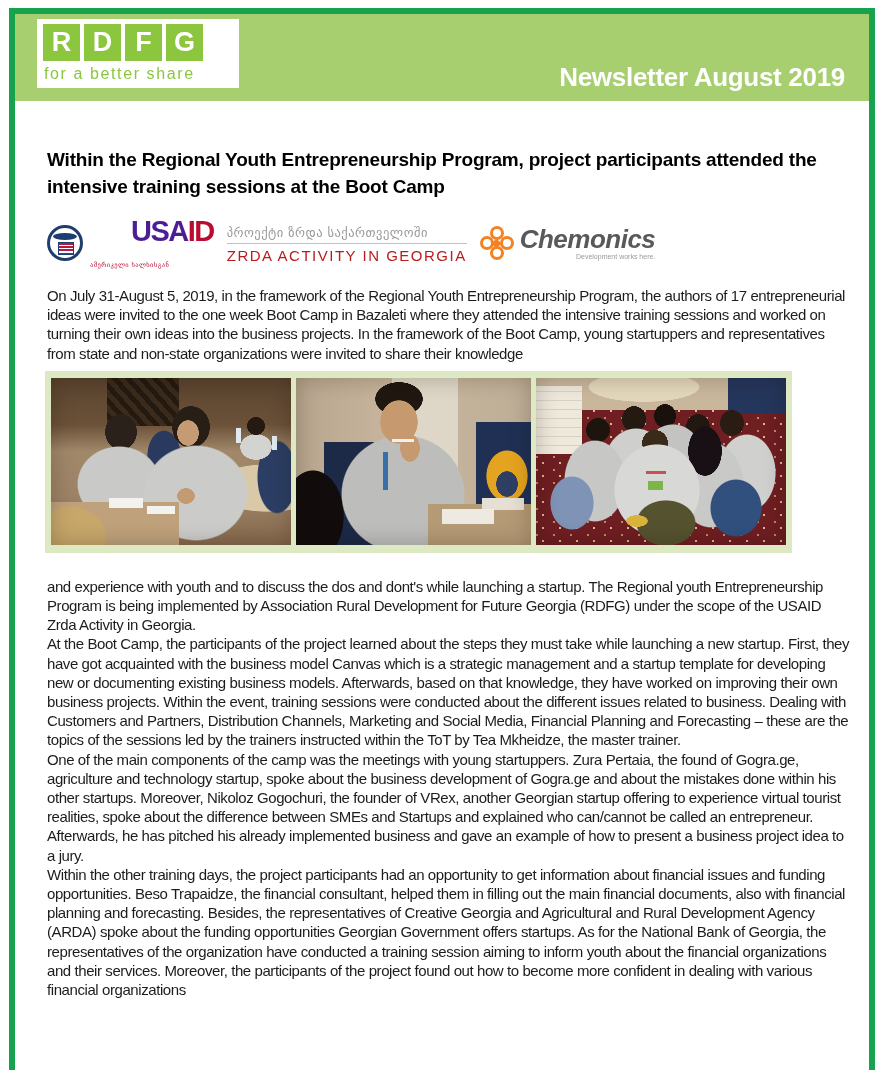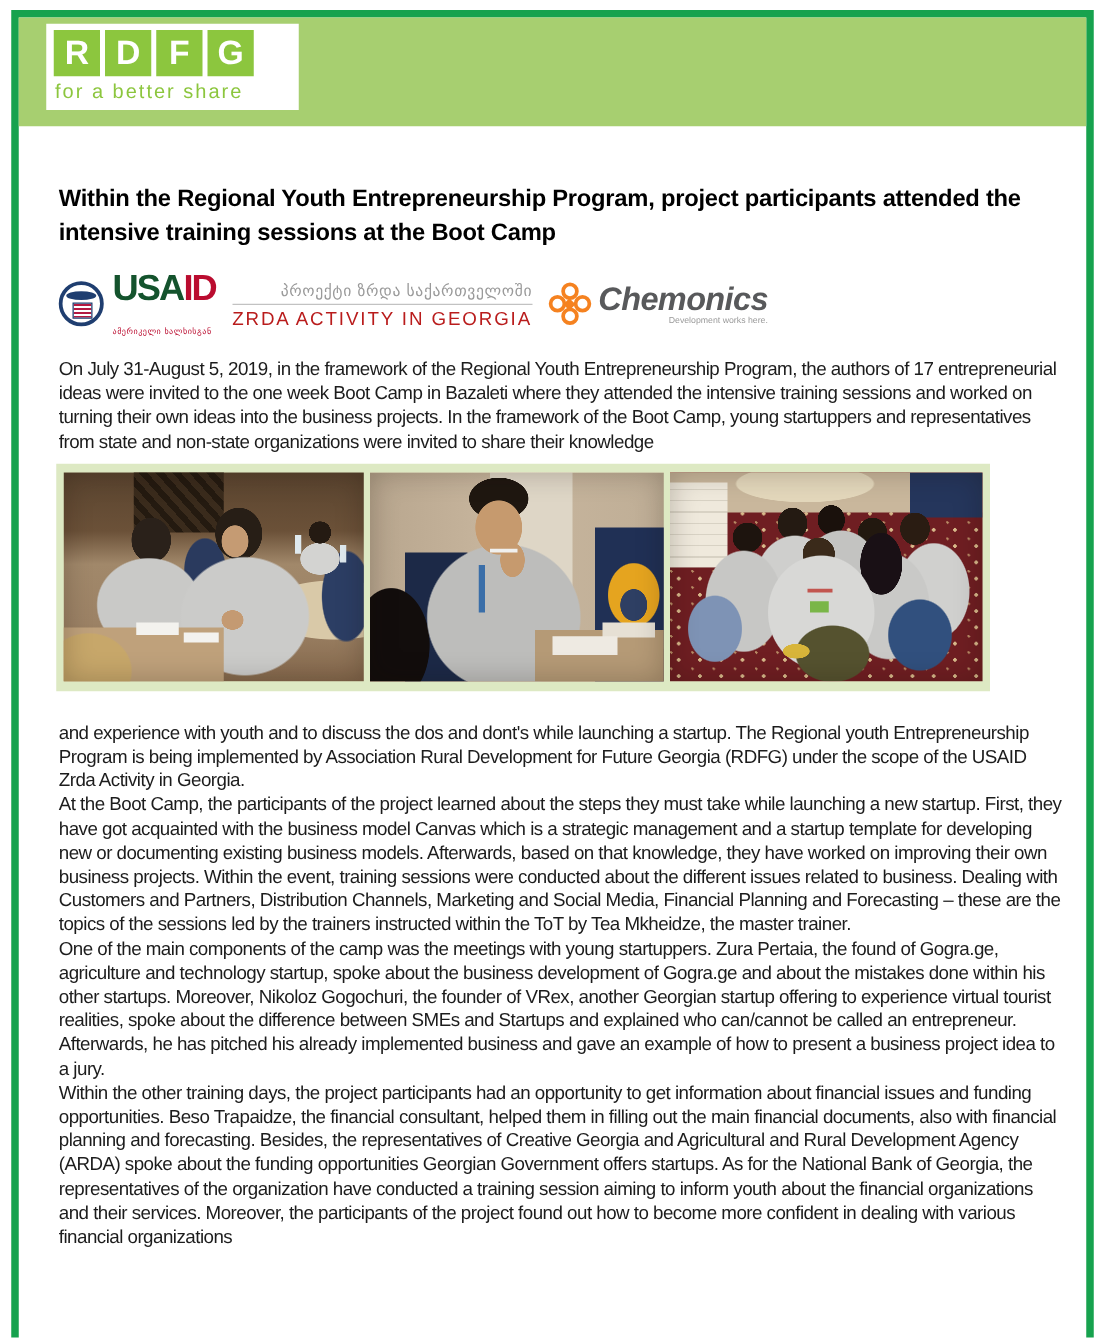--- a/index.html
+++ b/index.html
@@ -40,23 +40,23 @@
     position:relative;box-sizing:border-box;overflow:hidden;flex:0 0 auto;
   }
   .usaid-seal .band{position:absolute;left:3px;right:3px;top:5px;height:7px;background:#1f3e70;border-radius:50%;}
   .usaid-seal .stripes{
     position:absolute;left:8px;top:14px;width:14px;height:11px;
     background:repeating-linear-gradient(180deg,#b31942 0 1.6px,#fff 1.6px 3.2px);
     border:1px solid #1f3e70;
   }
   .usaid-txt{line-height:1;}
   .usaid-word{font-size:29px;font-weight:bold;letter-spacing:-1.5px;}
-  .u-blue{color:#14532d;} .u-red{color:#ba0c2f;margin-top:16px;}
+  .u-blue{color:#4c1d95;margin-left:41px;} .u-red{color:#ba0c2f;margin-top:16px;}
   .usaid-tag{font-size:6.5px;color:#ba0c2f;font-family:"DejaVu Sans",sans-serif;margin-top:16px;letter-spacing:0.4px;}
-  .zrda{text-align:right;padding-top:2px;}
+  .zrda{text-align:left;padding-top:2px;}
   .zrda-ka{
     font-family:"DejaVu Sans",sans-serif;font-size:12.5px;color:#9a9a9a;
     border-bottom:1px solid #c2c2c2;padding-bottom:3px;white-space:nowrap;letter-spacing:0.5px;
   }
   .zrda-en{font-size:15px;color:#b91c1c;letter-spacing:1.5px;margin-top:3px;white-space:nowrap;}
   .chemonics{display:flex;align-items:center;gap:6px;}
   .chem-emblem{position:relative;width:34px;height:34px;flex:0 0 auto;}
   .chem-emblem i{
     position:absolute;width:14px;height:14px;border:3.5px solid #f58220;border-radius:50%;
     background:#fff;box-sizing:border-box;display:block;
@@ -163,20 +163,21 @@
   <div class="banner">
     <div class="rdfg-box">
       <div class="rdfg-squares">
         <div class="rdfg-sq">R</div>
         <div class="rdfg-sq">D</div>
         <div class="rdfg-sq">F</div>
         <div class="rdfg-sq">G</div>
       </div>
       <div class="rdfg-tagline">for a better share</div>
     </div>
+    <div class="banner-title">Newsletter August 2019</div>
   </div>
 
   <div class="content">
 
     <h1 class="headline">Within the Regional Youth Entrepreneurship Program, project participants attended the intensive training sessions at the Boot Camp</h1>
 
     <div class="logos-row">
       <div class="usaid">
         <div class="usaid-seal">
           <span class="band"></span>

